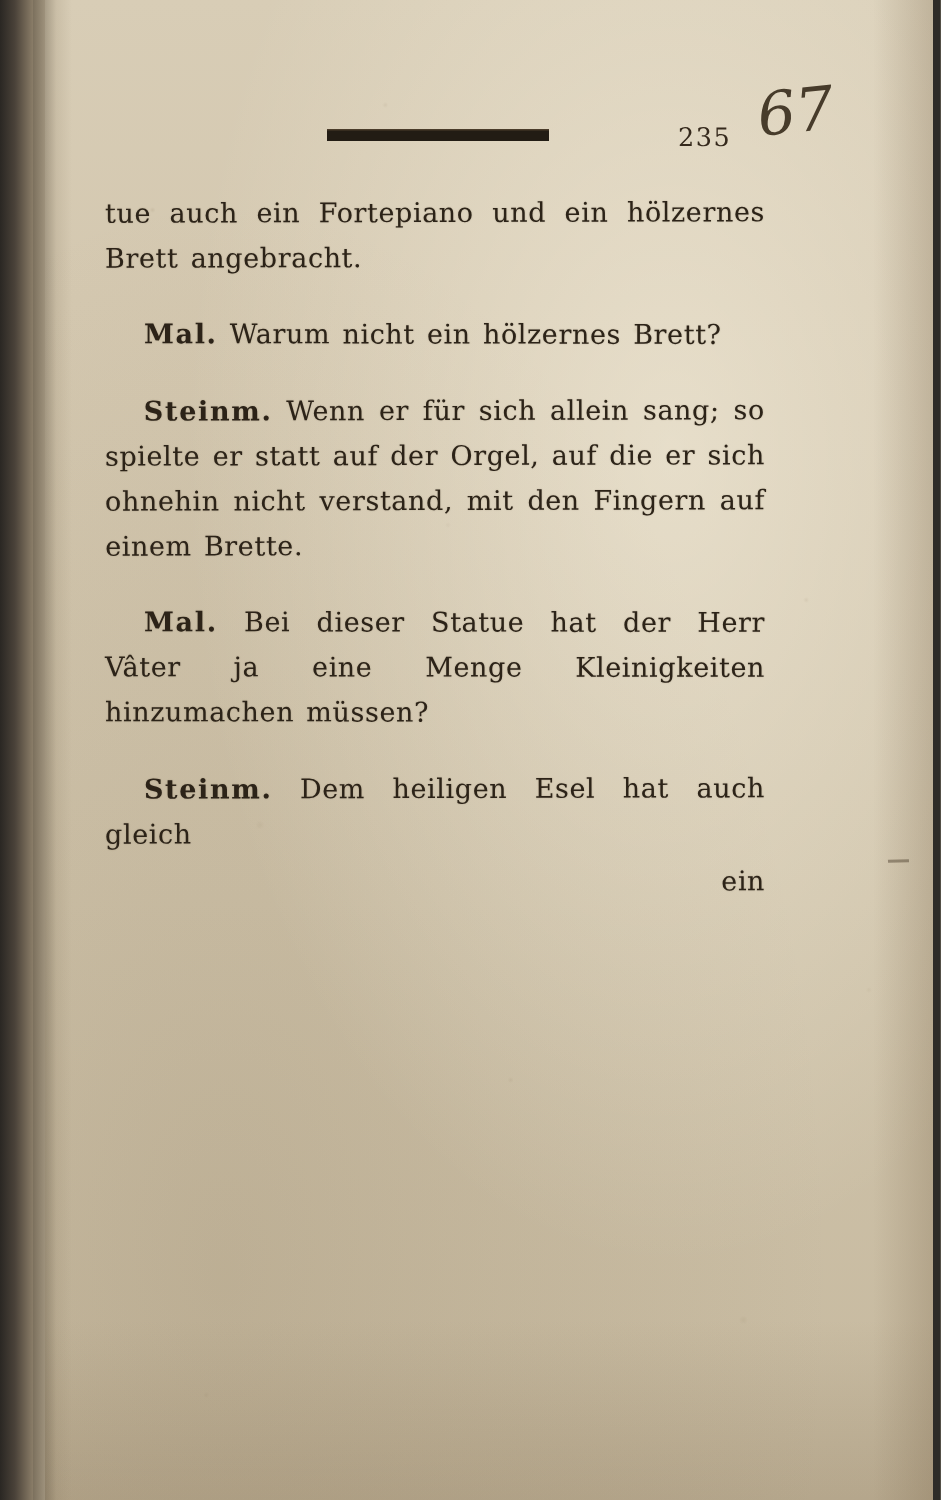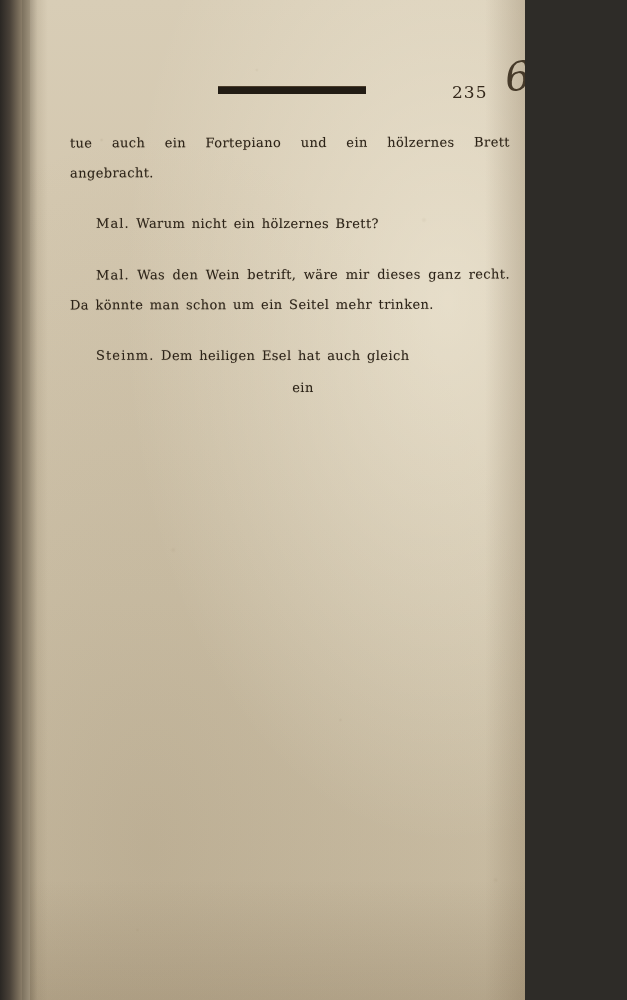--- a/index.html
+++ b/index.html
@@ -9,21 +9,21 @@
   }
   body {
     width: 627px;
     height: 1000px;
     overflow: hidden;
     font-family: "DejaVu Serif", serif;
   }
 
   #page {
     position: relative;
-    width: 525px;
+    width: 622px;
     height: 1000px;
     background: #c9bca4;
     overflow: hidden;
   }
 
   
   #gutter-edge {
     position: absolute;
     left: 0; top: 0;
     width: 22px; height: 1000px;
@@ -124,39 +124,39 @@
   #textblock {
     position: absolute;
     left: 70px; top: 128px;
     width: 440px;
   }
 
   .para {
     margin: 0 0 0 0;
     color: #2c2318;
     font-family: "DejaVu Serif", serif;
-    font-size: 13px;
+    font-size: 18px;
     line-height: 30px;
     letter-spacing: 0.4px;
     word-spacing: 2px;
     text-align: justify;
     text-shadow: 0 0 1px rgba(60,45,25,0.28);
   }
   .para + .para { margin-top: 21px; }
   .para.indent { text-indent: 26px; }
 
   .speaker {
-    font-weight: normal;
+    font-weight: bold;
     letter-spacing: 1.1px;
     margin-top: 20px;
   }
 
   .last-line {
     display: block;
-    text-align: center;
+    text-align: right;
     margin-top: 2px;
   }
 
   
   #textblock .para:nth-child(odd) { transform: rotate(-0.12deg); }
   #textblock .para:nth-child(even) { transform: rotate(0.06deg); }
 
 </style>
 </head>
 <body>
@@ -182,27 +182,31 @@
 
     <p class="para">
       <span>tue auch ein Fortepiano und ein hölzernes Brett angebracht.</span>
     </p>
 
     <p class="para indent">
       <span class="speaker">Mal.</span>
       <span>Warum nicht ein hölzernes Brett?</span>
     </p>
 
-
-
+    <p class="para indent">
+      <span class="speaker">Steinm.</span>
+      <span>Wenn er für sich allein sang; so spielte er statt auf der Orgel, auf die er sich ohnehin nicht verstand, mit den Fingern auf einem Brette.</span>
+    </p>
 
     <p class="para indent">
       <span class="speaker">Mal.</span>
-      <span>Was den Wein betrift, wäre mir dieses ganz recht. Da könnte man schon um ein Seitel mehr trinken.</span>
-    </p>
+      <span>Bei dieser Statue hat der Herr Vâter ja eine Menge Kleinigkeiten hinzumachen müssen?</span>
+    </p>
+
+
 
     <p class="para indent">
       <span class="speaker">Steinm.</span>
       <span>Dem heiligen Esel hat auch gleich</span>
       <span class="last-line">ein</span>
     </p>
 
   </div>
 </div>
 

